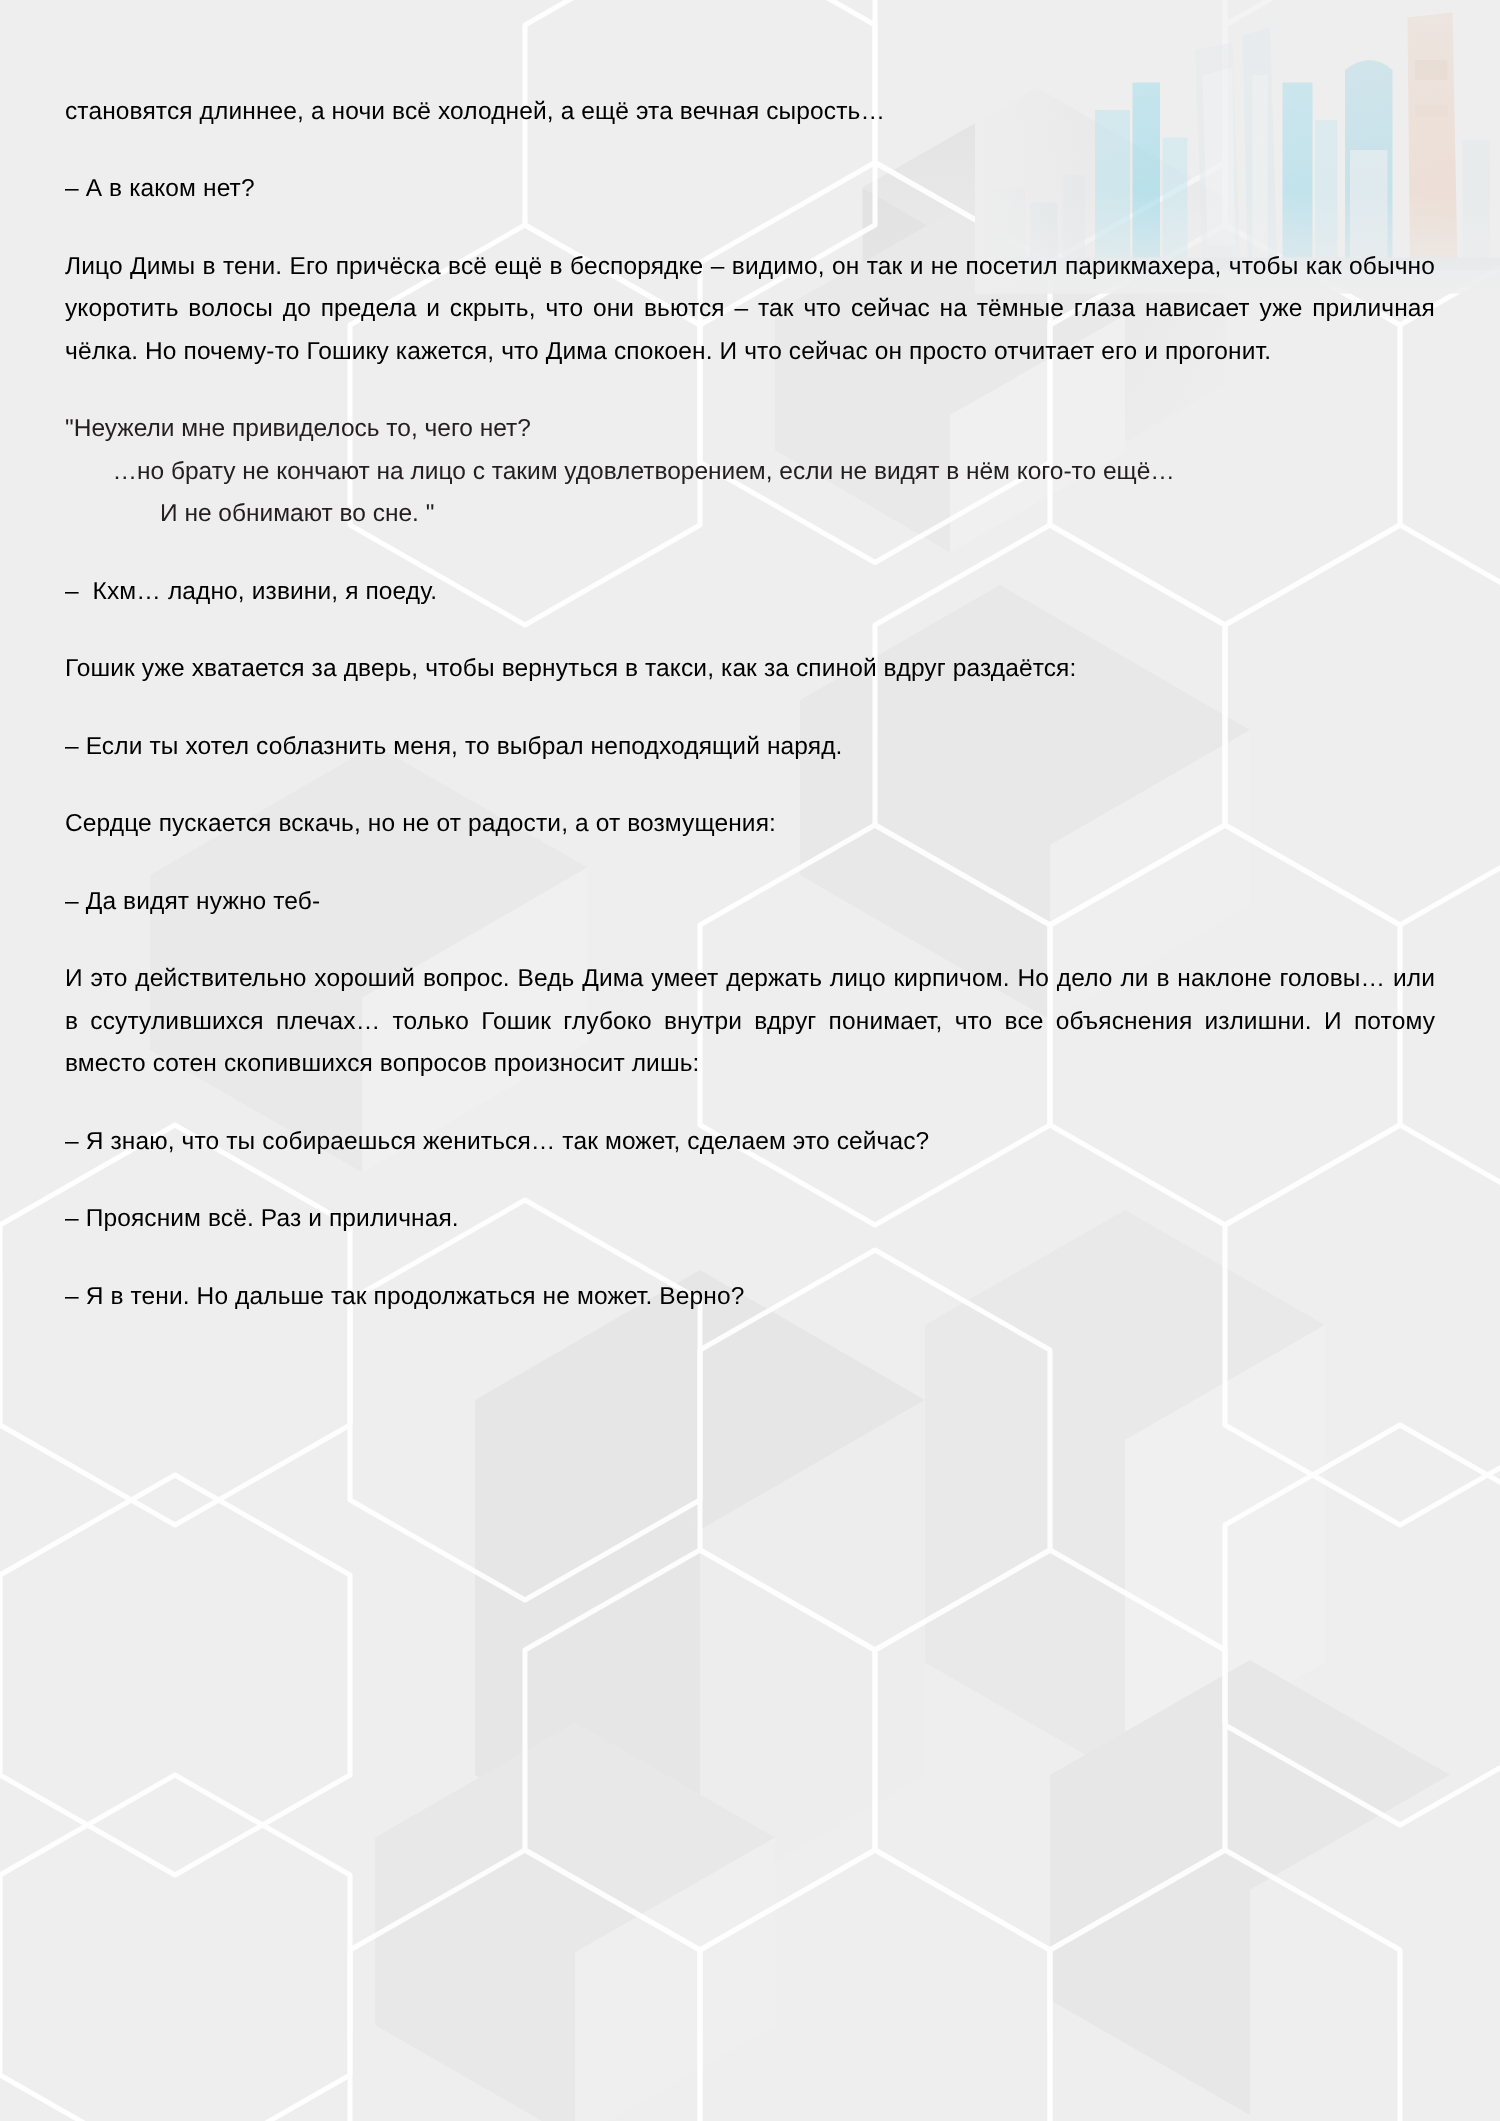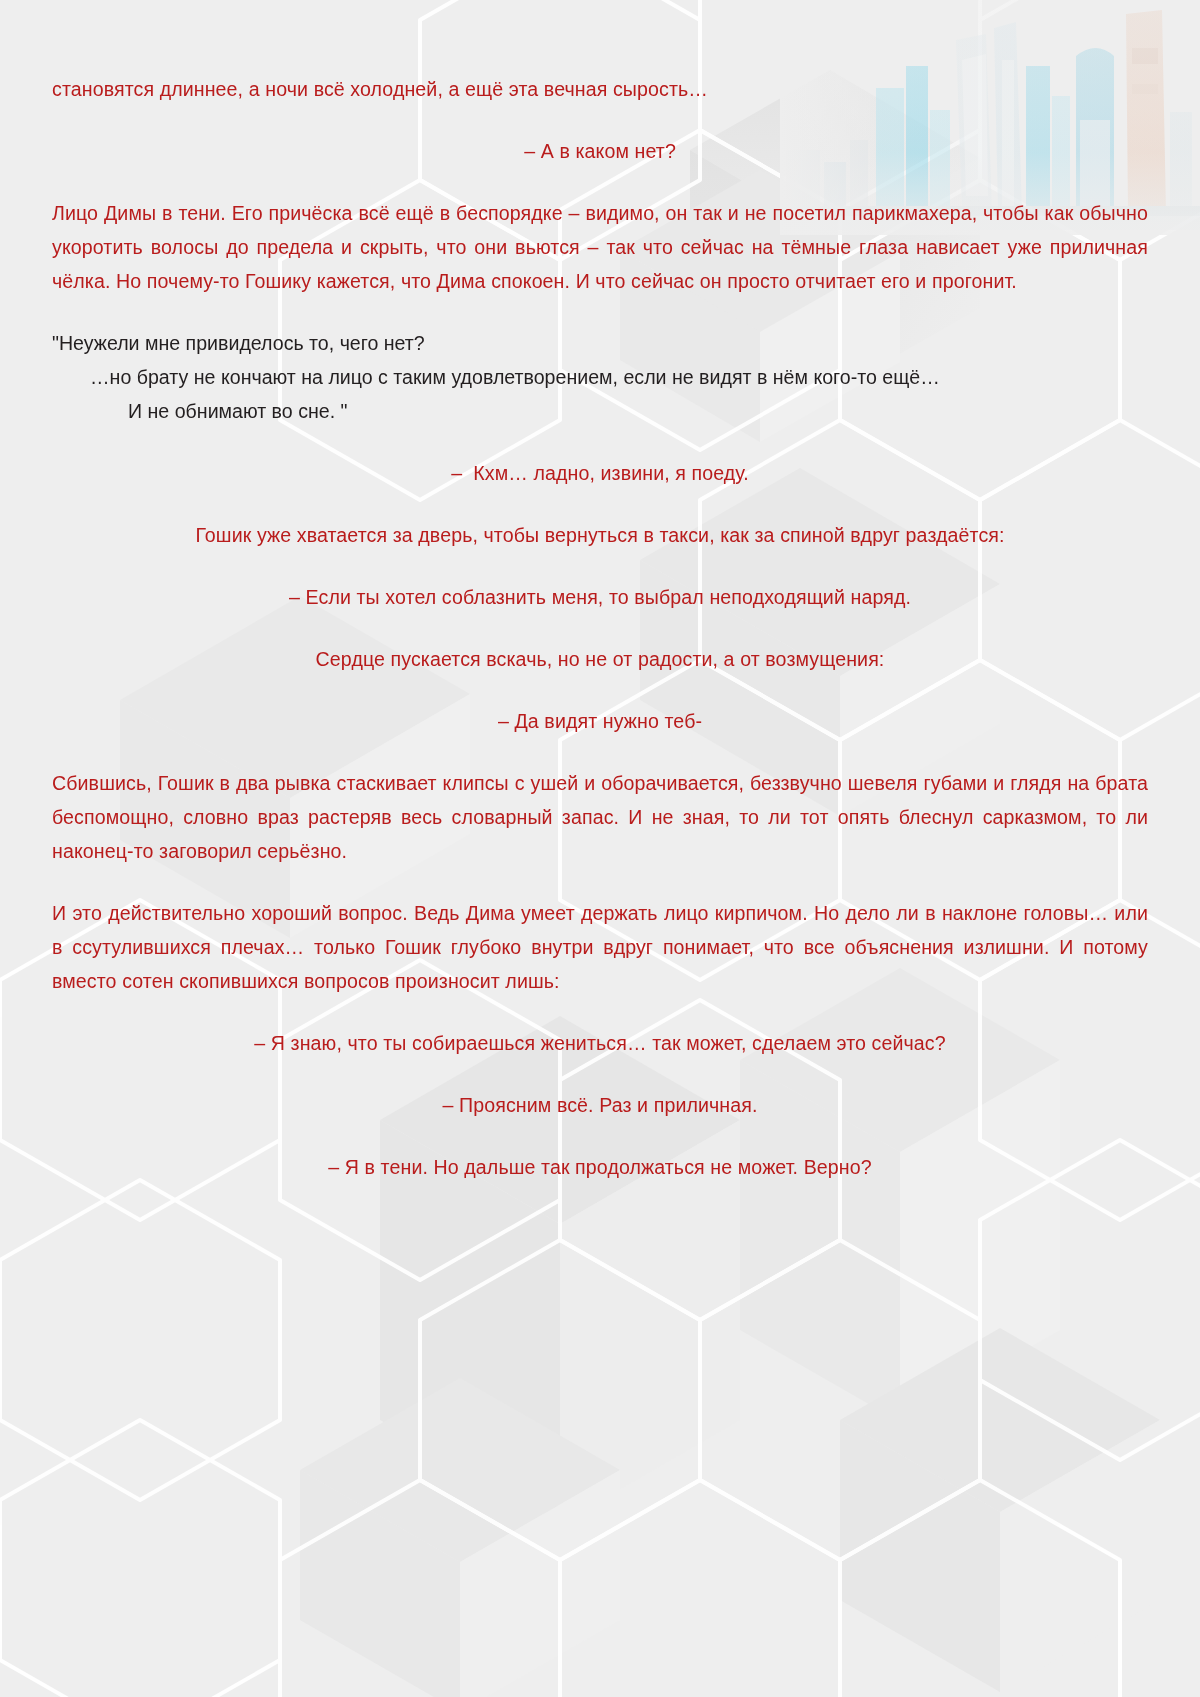--- a/index.html
+++ b/index.html
@@ -52,29 +52,29 @@
     position: absolute;
     left: 52px;
     top: 72px;
     width: 1096px;
     z-index: 5;
   }
 
   .para {
     font-size: 19.6px;
     line-height: 34px;
-    color: #b91c1c;
+    color: #000000;
     margin: 0 0 28px 0;
     text-align: justify;
     text-justify: inter-word;
     letter-spacing: 0.1px;
     white-space: pre-wrap;
   }
   .para.last-line-left { text-align-last: left; }
-  .para.plain { text-align: center; }
+  .para.plain { text-align: left; }
 
   .quote-block {
     font-size: 19.6px;
     line-height: 34px;
     color: #231f20;
     margin: 0 0 28px 0;
   }
   .quote-line { text-align: left; white-space: pre-wrap; }
   .quote-line.justified {
     text-align: justify;
@@ -241,21 +241,20 @@
     <p class="para plain">–  Кхм… ладно, извини, я поеду.</p>
 
     <p class="para plain">Гошик уже хватается за дверь, чтобы вернуться в такси, как за спиной вдруг раздаётся:</p>
 
     <p class="para plain">– Если ты хотел соблазнить меня, то выбрал неподходящий наряд.</p>
 
     <p class="para plain">Сердце пускается вскачь, но не от радости, а от возмущения:</p>
 
     <p class="para plain">– Да видят нужно теб-</p>
 
-    <p class="para last-line-left">Сбившись, Гошик в два рывка стаскивает клипсы с ушей и оборачивается, беззвучно шевеля губами и глядя на брата беспомощно, словно враз растеряв весь словарный запас. И не зная, то ли тот опять блеснул сарказмом, то ли наконец-то заговорил серьёзно.</p>
 
     <p class="para last-line-left">И это действительно хороший вопрос. Ведь Дима умеет держать лицо кирпичом. Но дело ли в наклоне головы… или в ссутулившихся плечах… только Гошик глубоко внутри вдруг понимает, что все объяснения излишни. И потому вместо сотен скопившихся вопросов произносит лишь:</p>
 
     <p class="para plain">– Я знаю, что ты собираешься жениться… так может, сделаем это сейчас?</p>
 
 
     <p class="para plain">– Проясним всё. Раз и приличная.</p>
 
 
     <p class="para plain">– Я в тени. Но дальше так продолжаться не может. Верно?</p>

